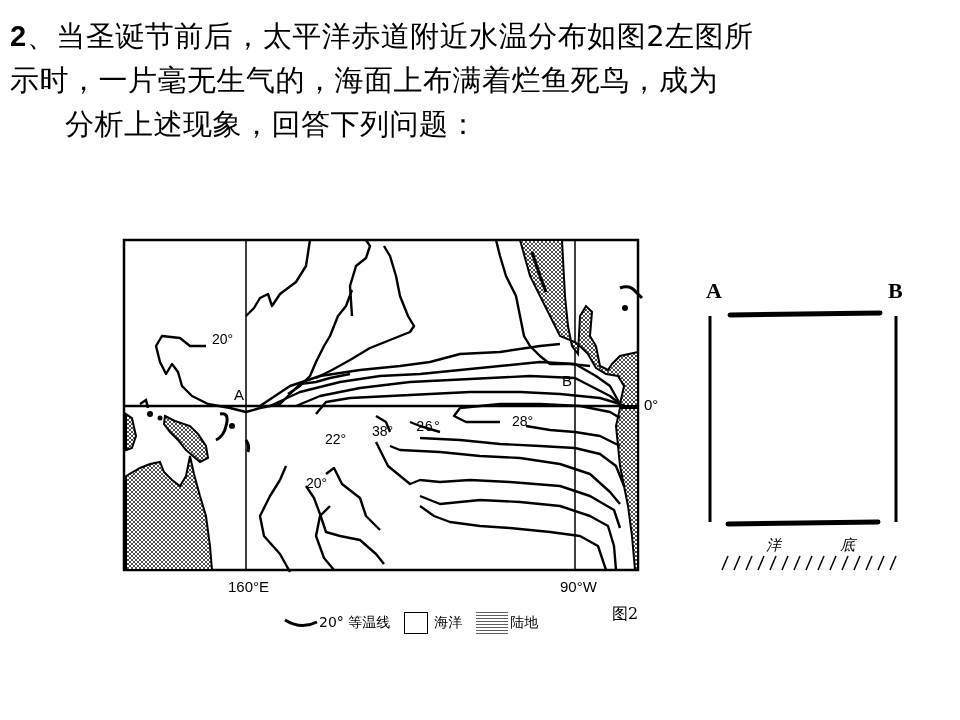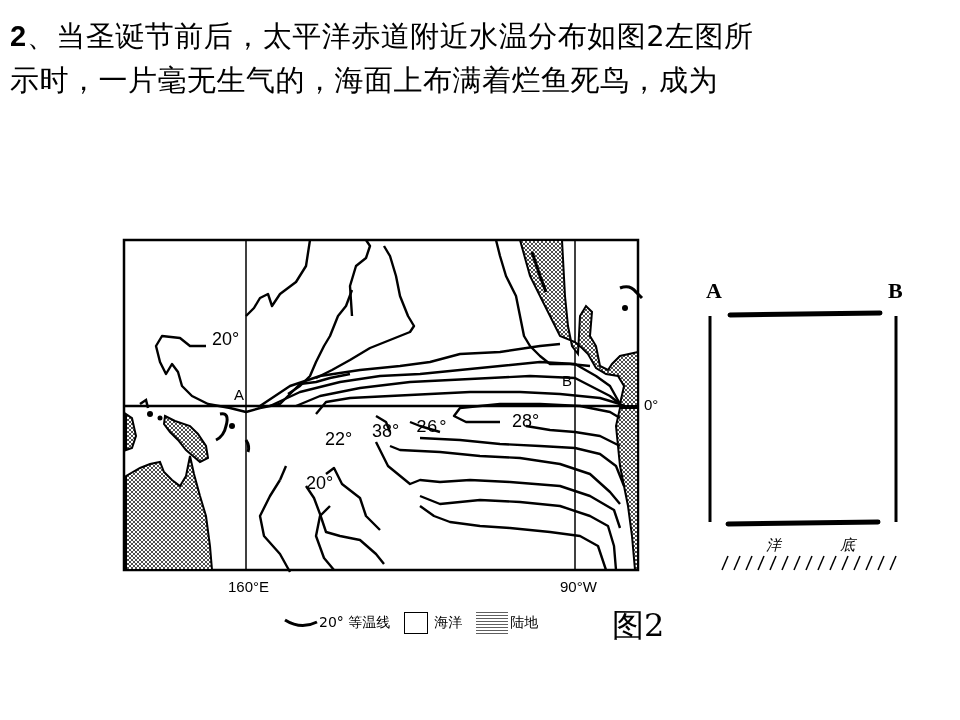--- a/index.html
+++ b/index.html
@@ -3,37 +3,38 @@
 <meta charset="utf-8">
 <style>
   html, body { margin:0; padding:0; background:#ffffff; }
   body { width:960px; height:720px; position:relative; overflow:hidden; font-family:"DejaVu Sans", "Liberation Sans", sans-serif; color:#000; }
   .question { position:absolute; left:10px; top:14px; width:940px; font-size:29px; line-height:44px; letter-spacing:0.5px; }
   .question p { margin:0; }
   .qnum { font-weight:bold; font-family:"Liberation Sans", sans-serif; }
   .indent { padding-left:55px; }
   .map-wrap { position:absolute; left:120px; top:236px; width:540px; height:400px; }
   .map-svg { position:absolute; left:0; top:0; }
-  .lbl { position:absolute; font-family:"Liberation Sans", sans-serif; font-size:18px; line-height:14px; }
+  .lbl { position:absolute; font-family:"Liberation Sans", sans-serif; font-size:14px; line-height:14px; }
   .axislbl { position:absolute; font-family:"Liberation Sans", sans-serif; font-size:15px; }
   .legend { position:absolute; left:283px; top:612px; display:flex; align-items:center; font-size:14px; }
   .legend .item { display:flex; align-items:center; margin-right:14px; }
   .legend .swatch-ocean { width:24px; height:22px; border:1.5px solid #000; margin-right:6px; box-sizing:border-box; }
   .legend .swatch-land { width:32px; height:22px; margin-right:2px; background:repeating-linear-gradient(0deg,#444 0 1px,#fff 1px 3px), #fff; opacity:.85; }
-  .fig-label { position:absolute; left:612px; top:604px; font-family:"DejaVu Serif", serif; font-size:32px;text-align:right; }
+  .fig-label { position:absolute; left:612px; top:604px; font-family:"DejaVu Serif", serif; font-size:16px;text-align:right; }
   .section { position:absolute; left:700px; top:270px; width:220px; height:310px; }
   .sec-lbl { position:absolute; font-family:"Liberation Serif", serif; font-size:22px; font-weight:bold; }
   .seabed { position:absolute; font-family:"DejaVu Serif", serif; font-size:15px; font-style:italic; }
 </style>
 </head>
 <body>
 
 <div class="question">
   <p><span class="qnum">2</span><span>、当圣诞节前后，太平洋赤道附近水温分布如图2左图所</span></p>
   <p>示时，一片毫无生气的，海面上布满着烂鱼死鸟，成为</p>
+  <p class="indent">分析上述现象，回答下列问题：</p>
 </div>
 
 <div class="map-wrap">
   <svg class="map-svg" width="540" height="400" viewBox="0 0 540 400">
     <defs>
       <pattern id="land" width="4" height="4" patternUnits="userSpaceOnUse">
         <rect width="4" height="4" fill="#fff"></rect>
         <path d="M0 0 L4 4 M4 0 L0 4" stroke="#222" stroke-width="0.8"></path>
       </pattern>
     </defs>

